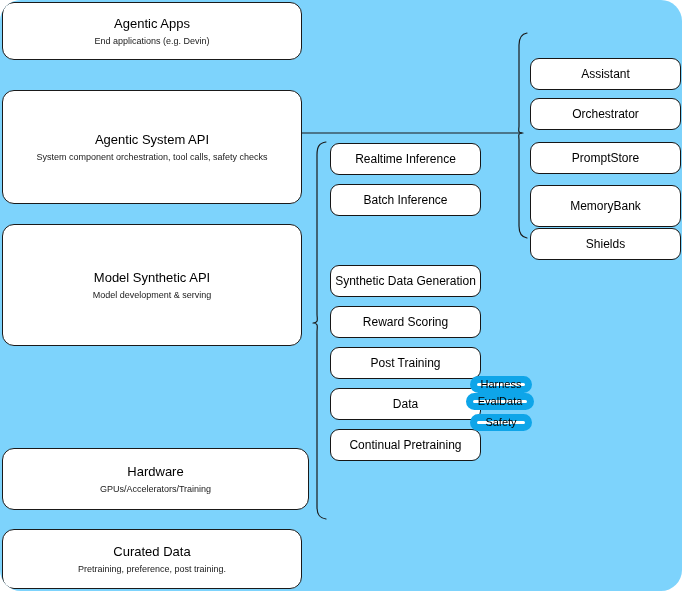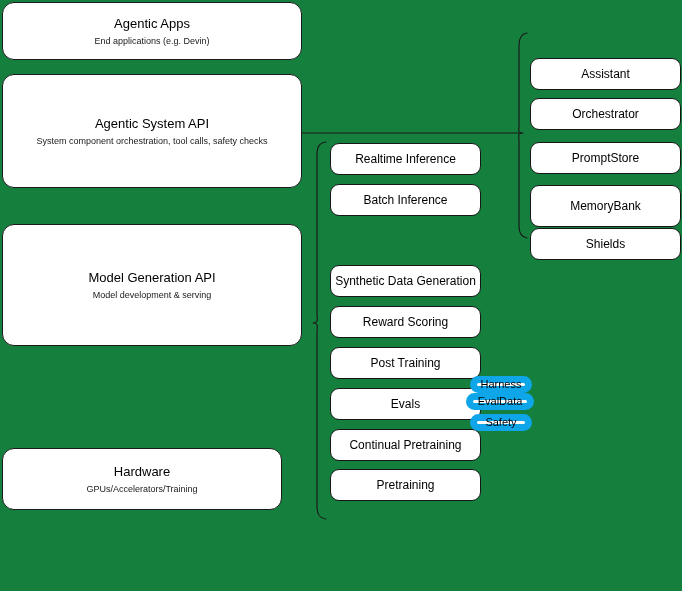--- a/index.html
+++ b/index.html
@@ -9,22 +9,23 @@
     background: #ffffff;
   }
   body {
     font-family: "Liberation Sans", sans-serif;
     color: #000000;
   }
   #diagram {
     position: relative;
     width: 682px;
     height: 591px;
-    background: #15803d;
+    background: #7dd3fc;
     overflow: hidden;
+    border-radius: 21px;
   }
   .connector-layer {
     position: absolute;
     left: 0;
     top: 0;
     width: 682px;
     height: 591px;
     pointer-events: none;
   }
   .node {
@@ -110,60 +111,61 @@
              C 319 323 317 327 317 332
              L 317 507
              C 317 514 319 518 326 519" fill="none" stroke="#1a1a1a" stroke-width="1.2" stroke-linecap="round"></path>
   </svg>
 
   <div class="node layer-node" style="left:2px; top:2px; width:300px; height:58px;">
     <span class="node-title">Agentic Apps</span>
     <span class="node-sub">End applications (e.g. Devin)</span>
   </div>
 
-  <div class="node layer-node" style="left:2px; top:74px; width:300px; height:114px;">
+  <div class="node layer-node" style="left:2px; top:90px; width:300px; height:114px;">
     <span class="node-title">Agentic System API</span>
     <span class="node-sub">System component orchestration, tool calls, safety checks</span>
   </div>
 
   <div class="node layer-node" style="left:2px; top:224px; width:300px; height:122px;">
-    <span class="node-title">Model Generation API</span>
+    <span class="node-title">Model Synthetic API</span>
     <span class="node-sub">Model development &amp; serving</span>
   </div>
 
 
-  <div class="node layer-node" style="left:2px; top:448px; width:280px; height:62px;justify-content:center;">
+  <div class="node layer-node" style="left:2px; top:448px; width:307px; height:62px;justify-content:center;">
     <span class="node-title">Hardware</span>
     <span class="node-sub">GPUs/Accelerators/Training</span>
   </div>
 
+  <div class="node layer-node" style="left:2px; top:529px; width:300px; height:60px;">
+    <span class="node-title">Curated Data</span>
+    <span class="node-sub">Pretraining, preference, post training.</span>
+  </div>
 
   <div class="node component-node" style="left:330px; top:143px; width:151px; height:32px;">
     <span class="node-title">Realtime Inference</span>
   </div>
   <div class="node component-node" style="left:330px; top:184px; width:151px; height:32px;">
     <span class="node-title">Batch Inference</span>
   </div>
   <div class="node component-node" style="left:330px; top:265px; width:151px; height:32px;">
     <span class="node-title">Synthetic Data Generation</span>
   </div>
   <div class="node component-node" style="left:330px; top:306px; width:151px; height:32px;">
     <span class="node-title">Reward Scoring</span>
   </div>
   <div class="node component-node" style="left:330px; top:347px; width:151px; height:32px;">
     <span class="node-title">Post Training</span>
   </div>
   <div class="node component-node" style="left:330px; top:388px; width:151px; height:32px;">
-    <span class="node-title">Evals</span>
+    <span class="node-title">Data</span>
   </div>
   <div class="node component-node" style="left:330px; top:429px; width:151px; height:32px;text-align:center;">
     <span class="node-title">Continual Pretraining</span>
-  </div>
-  <div class="node component-node" style="left:330px; top:469px; width:151px; height:32px;">
-    <span class="node-title">Pretraining</span>
   </div>
 
   <div class="node pill-node" style="left:470px; top:376px; width:62px; height:17px;">
     <span class="node-title">Harness</span>
   </div>
   <div class="node pill-node" style="left:466px; top:393px; width:68px; height:17px;">
     <span class="node-title">EvalData</span>
   </div>
   <div class="node pill-node" style="left:470px; top:414px; width:62px; height:17px;">
     <span class="node-title">Safety</span>

